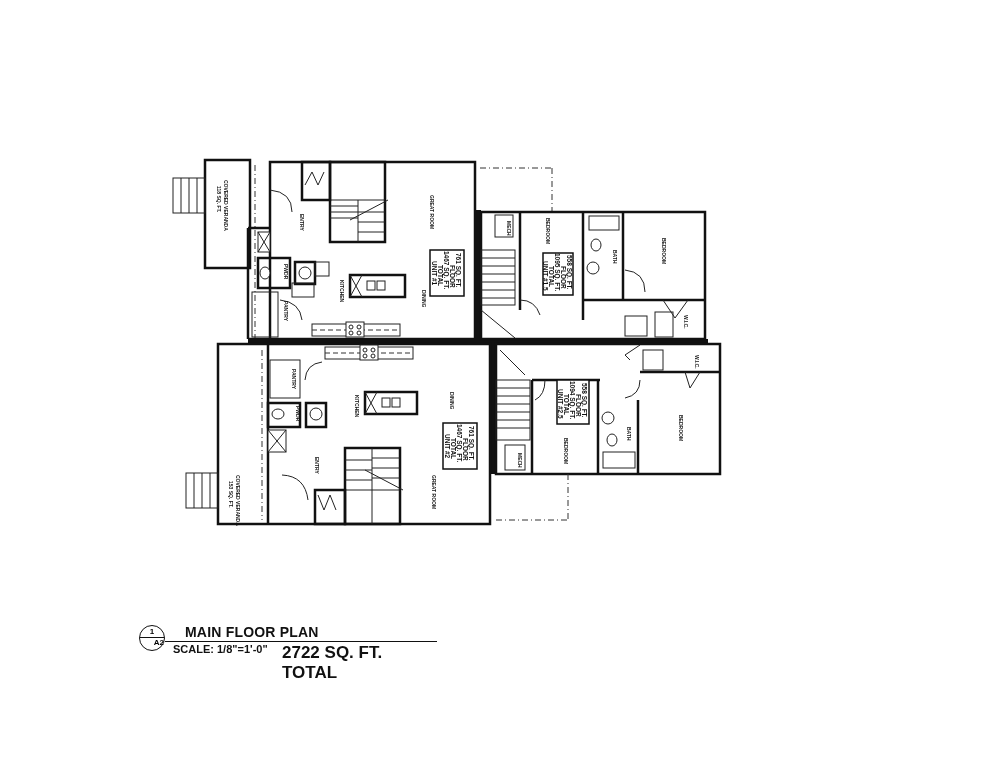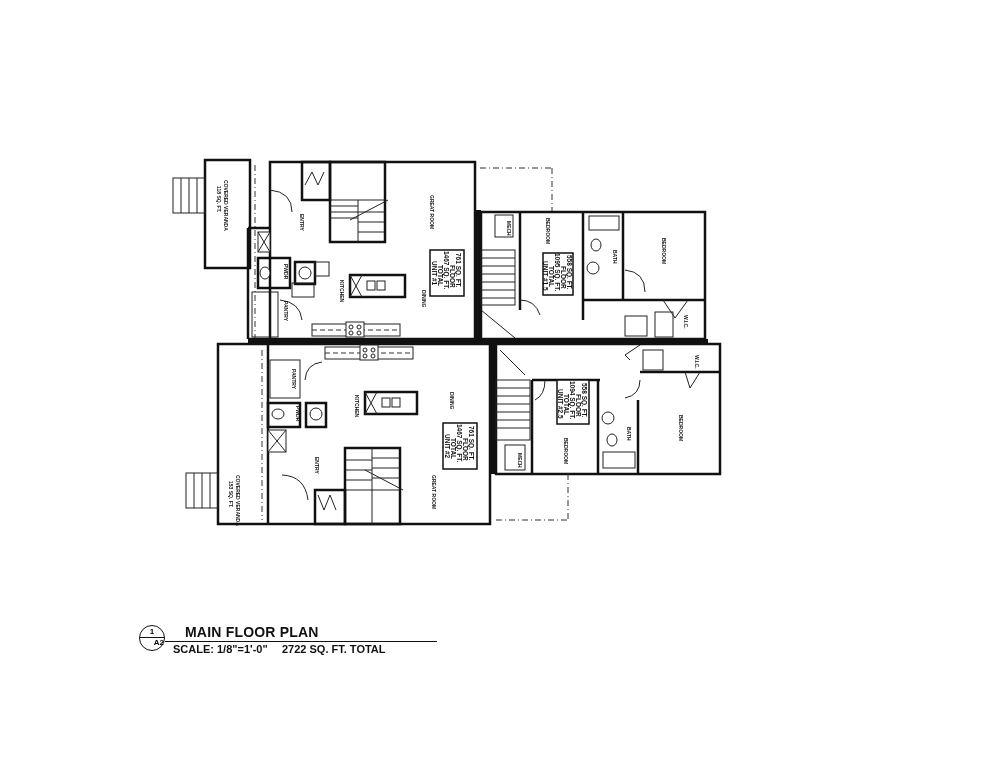--- a/index.html
+++ b/index.html
@@ -15,21 +15,21 @@
   .unit-box { fill: #fff; stroke: #111; stroke-width: 1.5; }
   .unit-txt { font-size: 6.5px; font-weight: bold; fill: #111; font-family: "Liberation Sans", sans-serif; }
   .title-block { position: absolute; left: 139px; top: 623px; width: 300px; height: 34px; }
   .bubble { position: absolute; left: 0; top: 2px; width: 26px; height: 26px; border: 1.5px solid #111; border-radius: 50%; box-sizing: border-box; }
   .bubble .divider { position: absolute; left: 0; right: 0; top: 11px; border-top: 1px solid #111; }
   .bubble .num { position: absolute; left: 0; right: 0; top: 1px; text-align: center; font-size: 8px; font-weight: bold; }
   .bubble .sheet { position: absolute; left: 0; right: 0; top: 12px; text-align: right; font-size: 8px; font-weight: bold; }
   .title-main { position: absolute; left: 34px; top: 1px; font-size: 14px; font-weight: bold; letter-spacing: 0.2px; color: #111; padding-left: 12px; }
   .title-rule { position: absolute; left: 26px; top: 18px; width: 272px; border-top: 1.5px solid #111; }
   .title-scale { position: absolute; left: 34px; top: 20px; font-size: 11px; font-weight: bold; color: #111; }
-  .title-total { position: absolute; left: 143px; top: 20px; font-size: 11px; font-weight: bold; color: #111; }
+  .title-total { position: absolute; left: 143px; top: 20px; font-size: 17px; font-weight: bold; color: #111; }
 </style>
 </head>
 <body>
 
 <svg id="plan" width="993" height="768" viewBox="0 0 993 768">
 
   <g>
 
     <rect class="wall" x="205" y="160" width="45" height="108"></rect>
     <line class="dash" x1="255" y1="165" x2="255" y2="340"></line>

